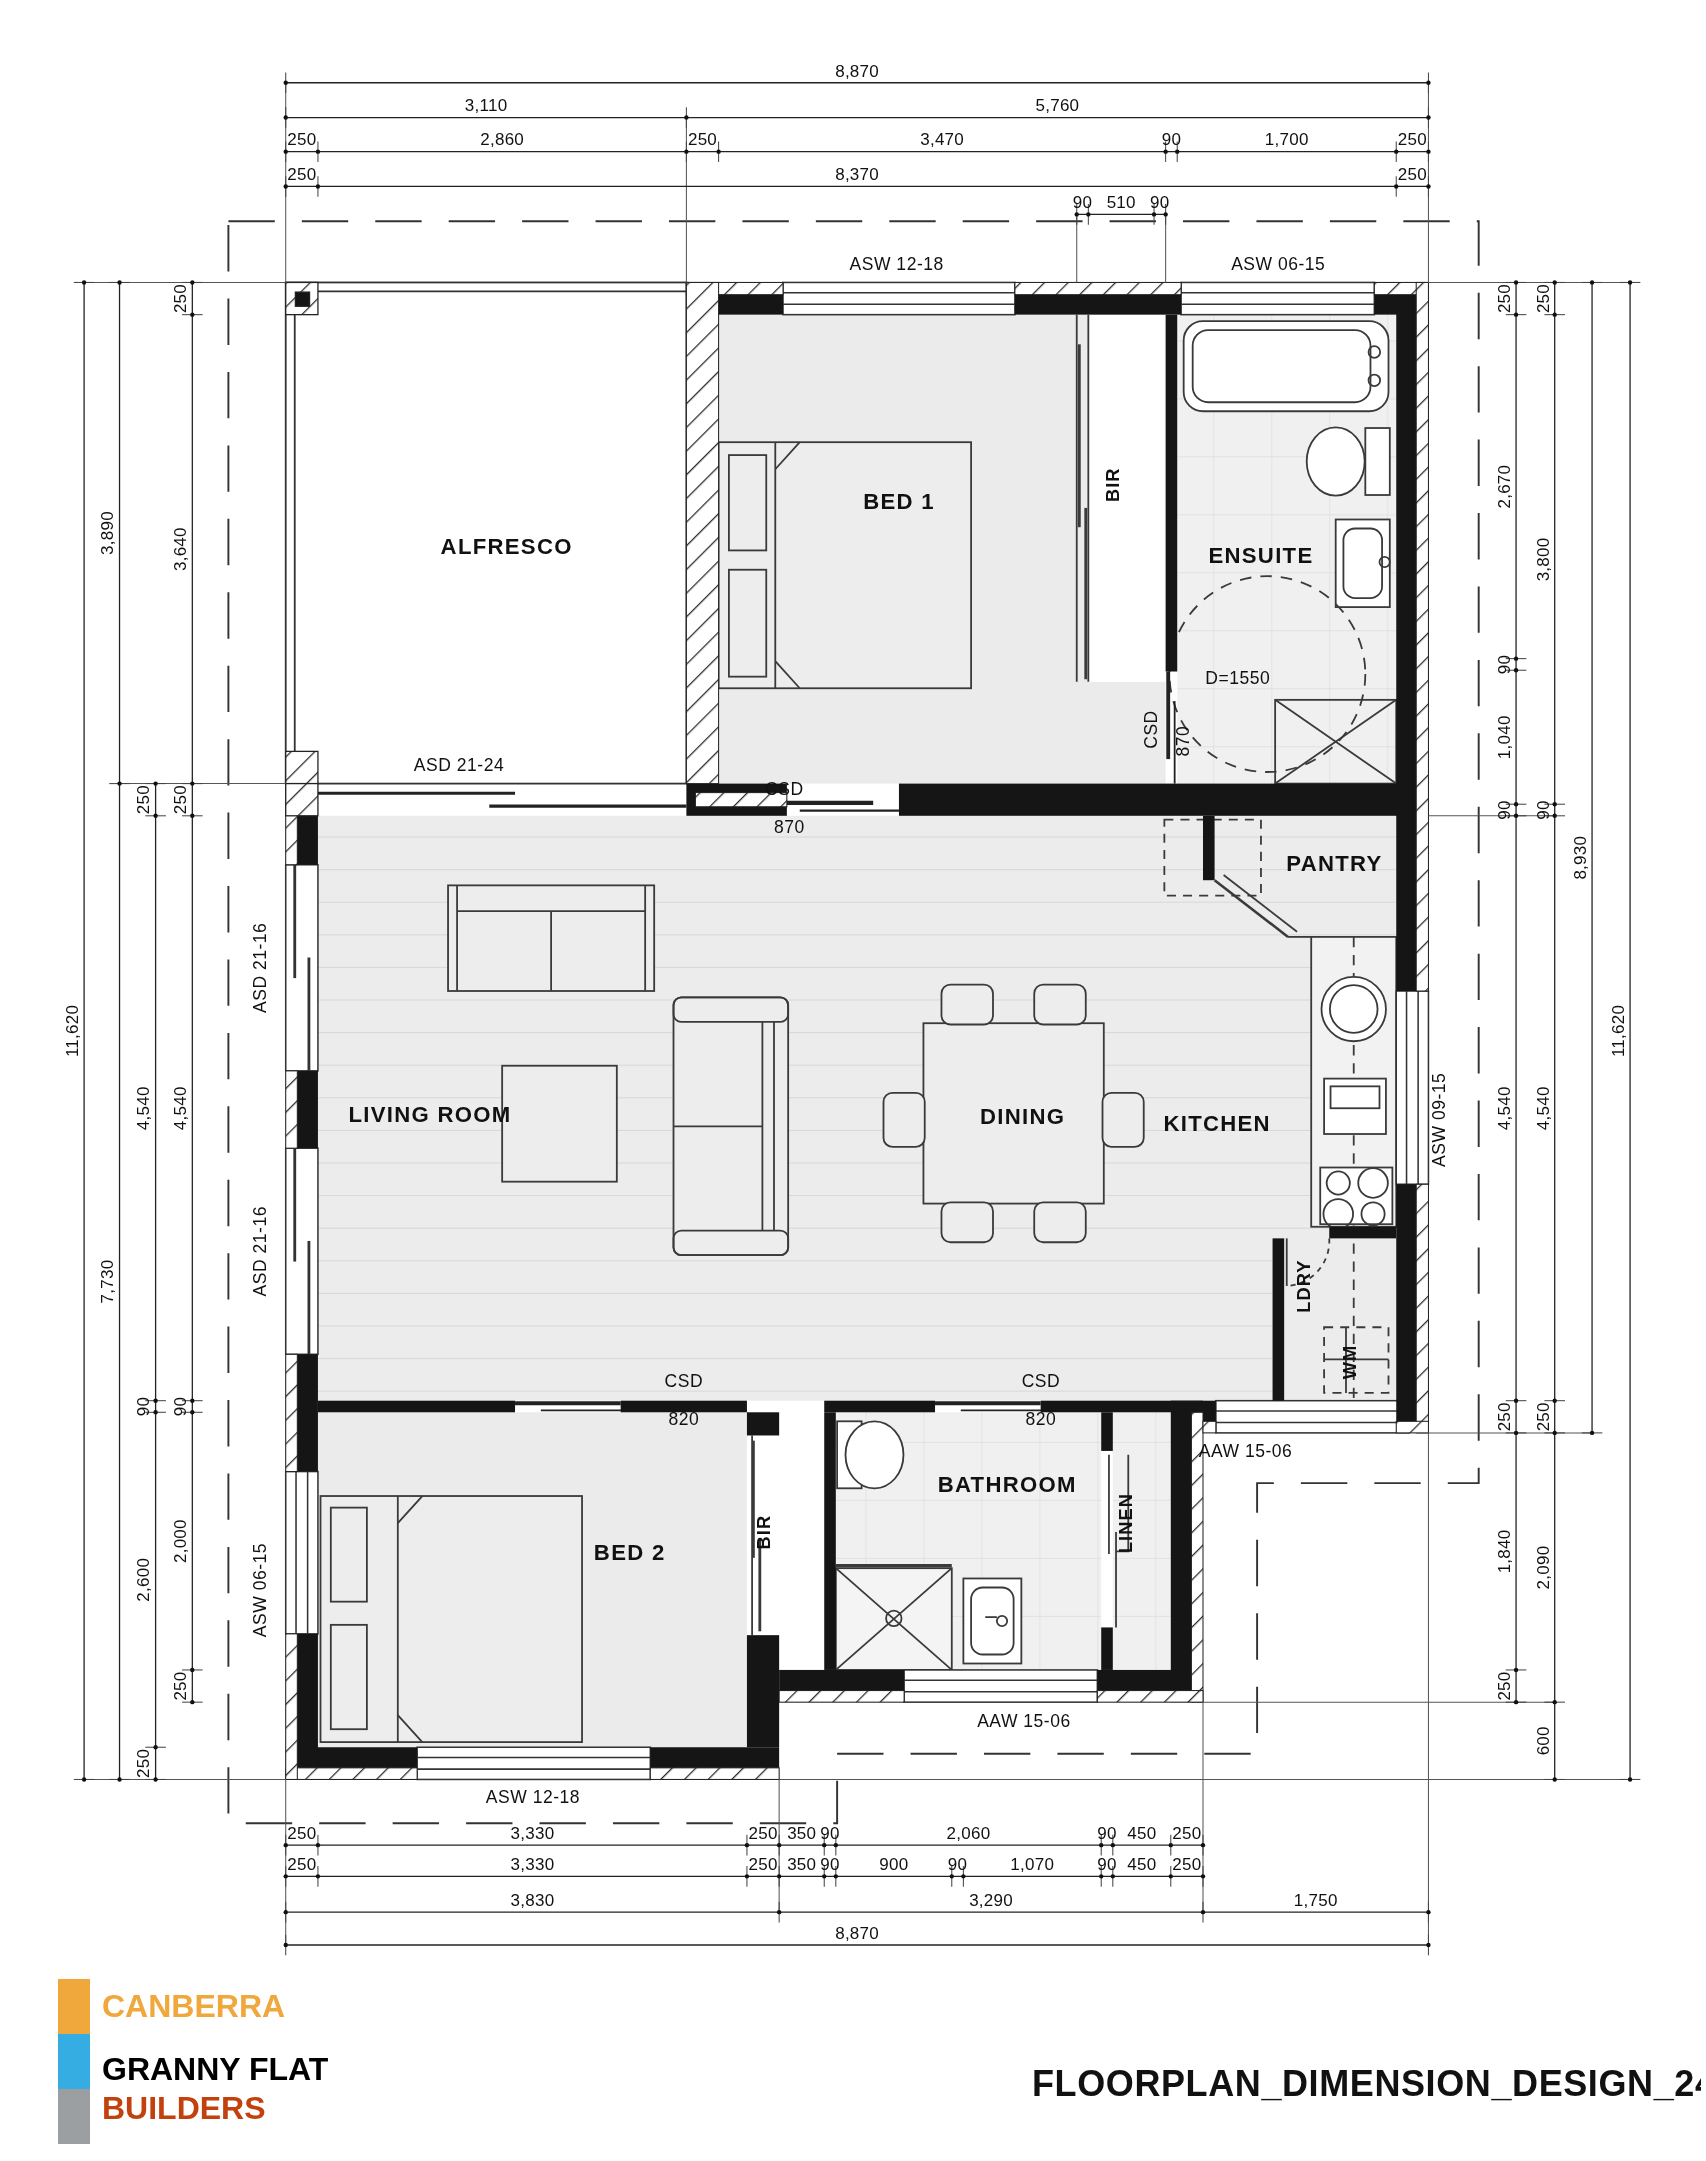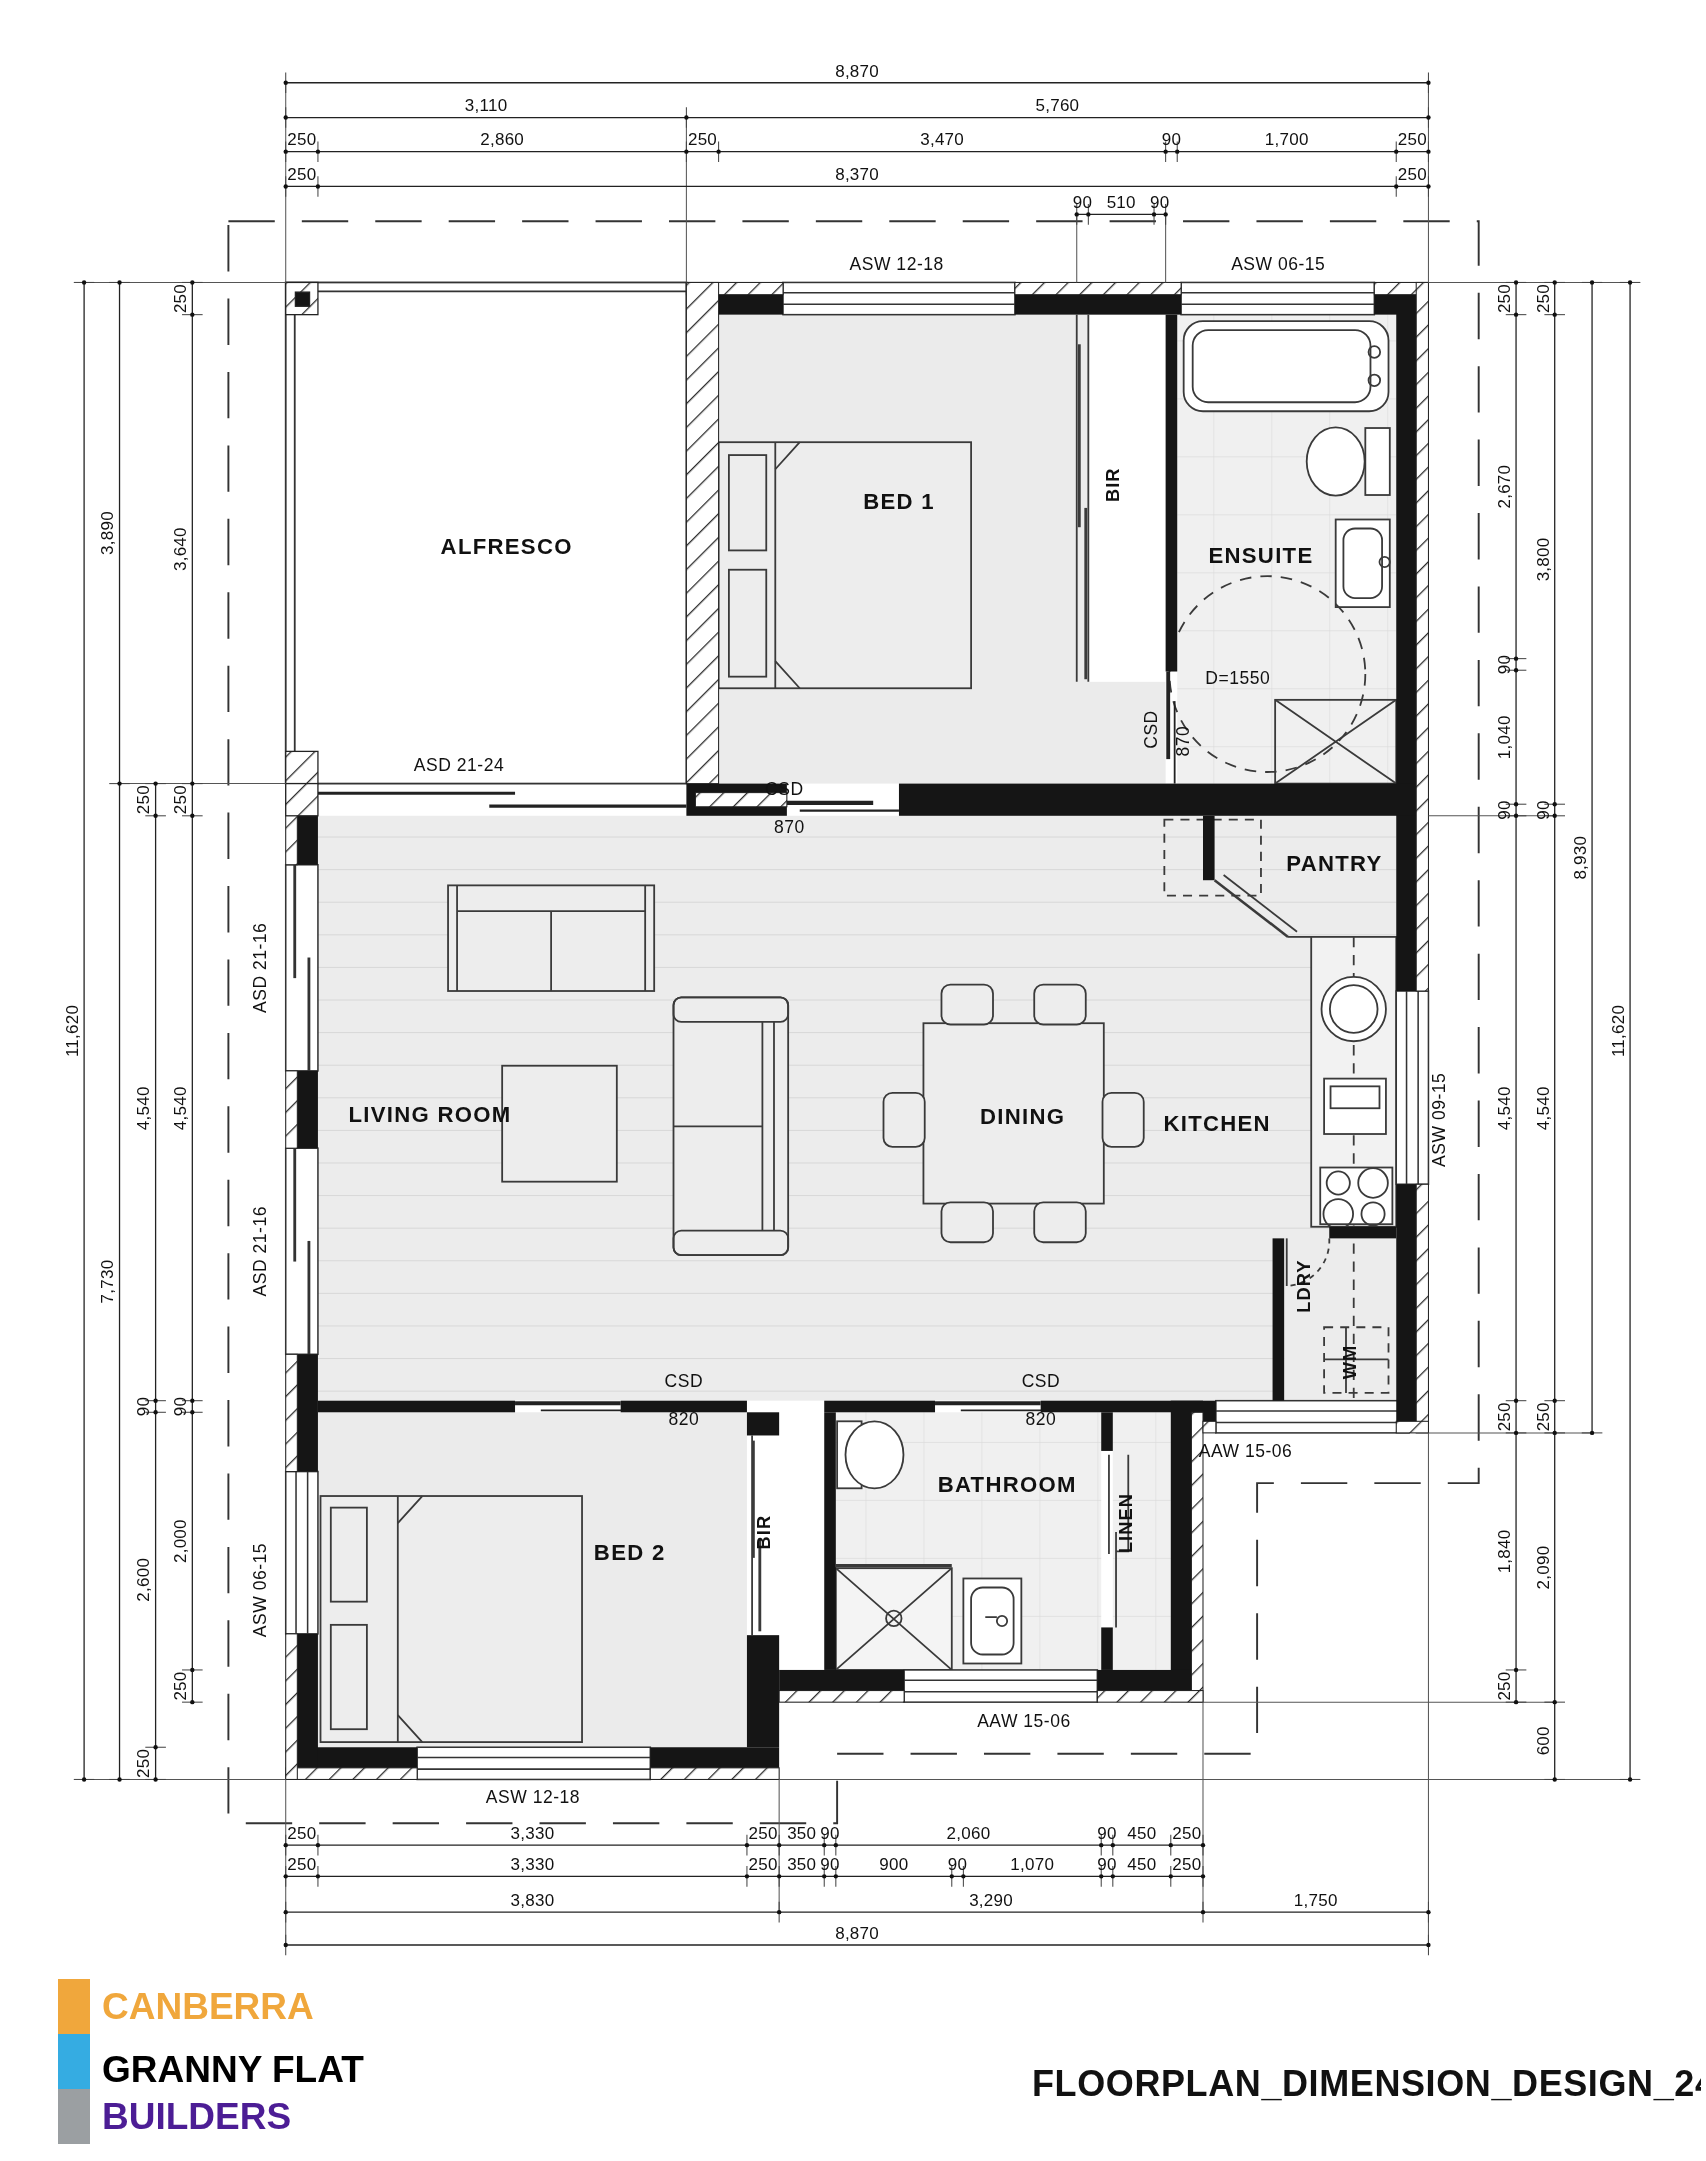--- a/index.html
+++ b/index.html
@@ -3,21 +3,21 @@
 <meta charset="utf-8">
 <style>
   html,body{margin:0;padding:0;background:#fff;}
   .page{position:relative;width:1701px;height:2161px;background:#ffffff;overflow:hidden;
         font-family:"Liberation Sans",sans-serif;}
   svg{position:absolute;left:0;top:0;}
   svg text{font-family:"Liberation Sans",sans-serif;fill:#111;}
   .logo{position:absolute;left:58px;top:1979px;}
   .logo-bar{position:absolute;left:0;width:32px;height:55px;}
   .logo-line{position:absolute;left:44px;width:519px;height:55px;font-weight:700;
-             font-size:37px;line-height:55px;letter-spacing:0px;white-space:nowrap;}
+             font-size:32px;line-height:55px;letter-spacing:0px;white-space:nowrap;}
   .title{position:absolute;left:1032px;top:2063px;width:646px;text-align:center;
          font-size:36px;font-weight:600;letter-spacing:0.6px;color:#111;white-space:nowrap;}
 </style>
 </head>
 <body>
 
 <div class="page">
 
 <svg width="1707" height="2161" viewBox="0 0 2960 3749">
   <defs>
@@ -651,19 +651,19 @@
         </g>
   </g>
 </svg>
 
 <div class="logo">
   <div class="logo-bar" style="top: 0px; background: rgb(240, 167, 60);"></div>
   <div class="logo-bar" style="top: 55px; background: rgb(53, 172, 226);"></div>
   <div class="logo-bar" style="top: 110px; background: rgb(155, 159, 162);"></div>
   <div class="logo-line" style="top: 0px; color: rgb(240, 167, 60);">CANBERRA</div>
   <div class="logo-line" style="top: 63px; color: #000000;">GRANNY FLAT</div>
-  <div class="logo-line" style="top: 110px; color: #4c1d95;">BUILDERS</div>
+  <div class="logo-line" style="top: 102px; color: #c2410c;">BUILDERS</div>
 </div>
 
 <div class="title">FLOORPLAN_DIMENSION_DESIGN_241</div>
 
 </div>
 
 
 </body></html>

